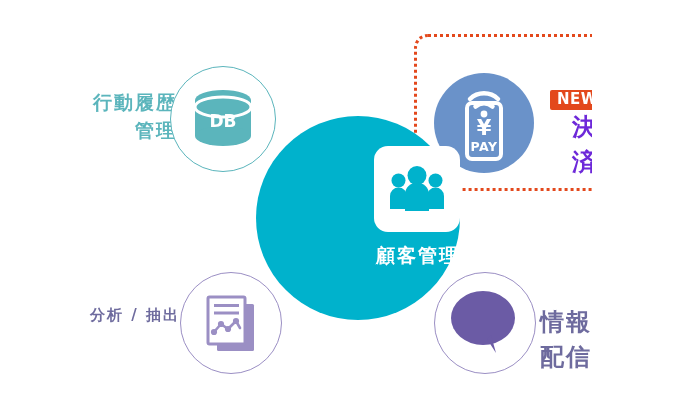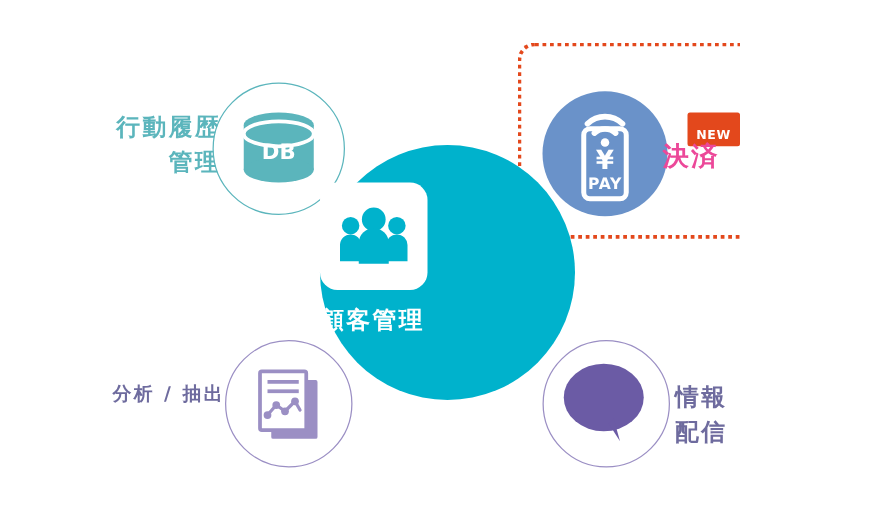--- a/index.html
+++ b/index.html
@@ -43,21 +43,21 @@
 
   
   .center-circle {
     position: absolute;
     left: 256px; top: 116px;
     width: 204px; height: 204px;
     border-radius: 50%;
     background: #00B2CC;
     display: flex;
     flex-direction: column;
-    align-items: flex-start;
+    align-items: flex-end;
     justify-content: flex-start;
   }
   .center-icon-box {
     width: 86px; height: 86px;
     margin-top: 30px;
     background: #ffffff;
     border-radius: 14px;
     display: flex;
     align-items: center;
     justify-content: center;
@@ -99,39 +99,39 @@
   .label-analysis {
     left: 40px; top: 305px;
     width: 140px;
     text-align: right;
     color: #6E6B9E;
     font-size: 15px;
   }
   .label-message {
     left: 540px; top: 305px;
     color: #6E6B9E;
-    font-size: 19px;
+    font-size: 24px;
   }
   .label-payment {
-    left: 530px; top: 110px;
-    color: #ec4899;
-    font-size: 21px;
+    left: 572px; top: 110px;
+    color: #6d28d9;
+    font-size: 24px;
     letter-spacing: 2px;
   }
 
   
   .new-badge {
     position: absolute;
     left: 550px; top: 90px;
     background: #E3481C;
     color: #ffffff;
-    font-size: 10px;
+    font-size: 15px;
     font-weight: bold;
     letter-spacing: 0.5px;
-    padding: 14px 7px 3px 7px;
+    padding: 2px 7px 3px 7px;
     border-radius: 2px;
     line-height: 1;
   }
 
   
   .db-text {
     font-size: 17px;
     font-weight: bold;
     fill: #ffffff;
   }

